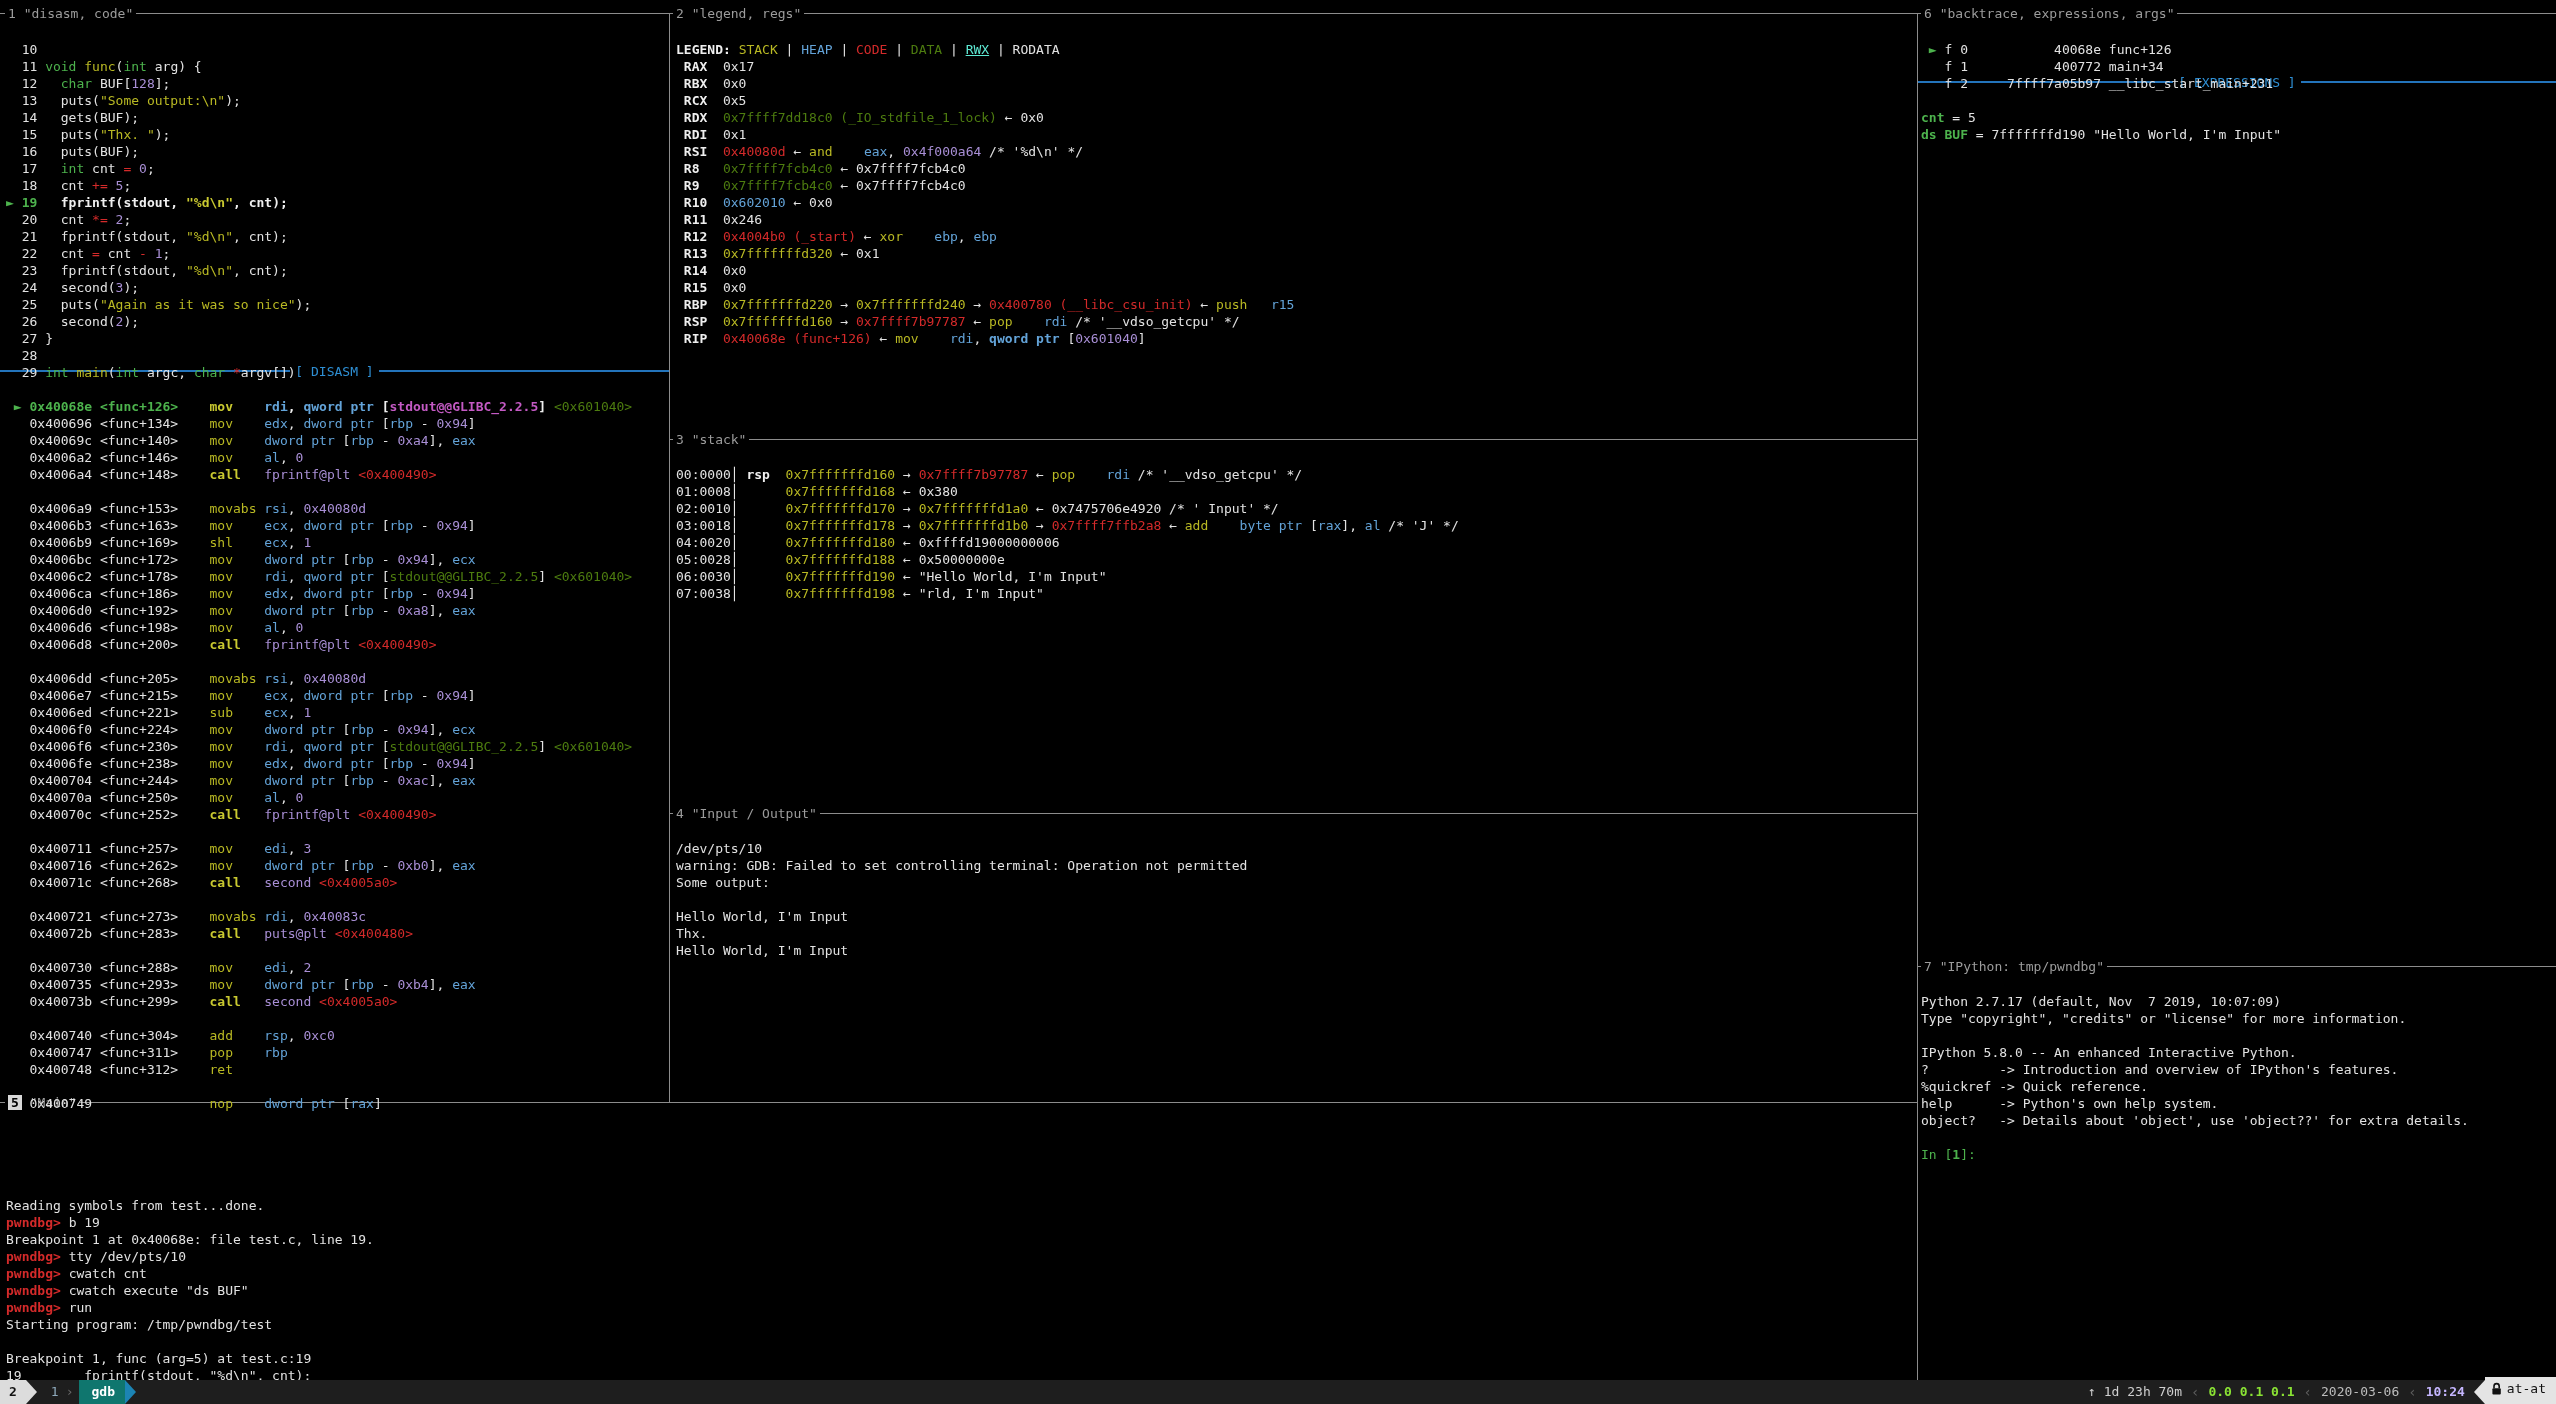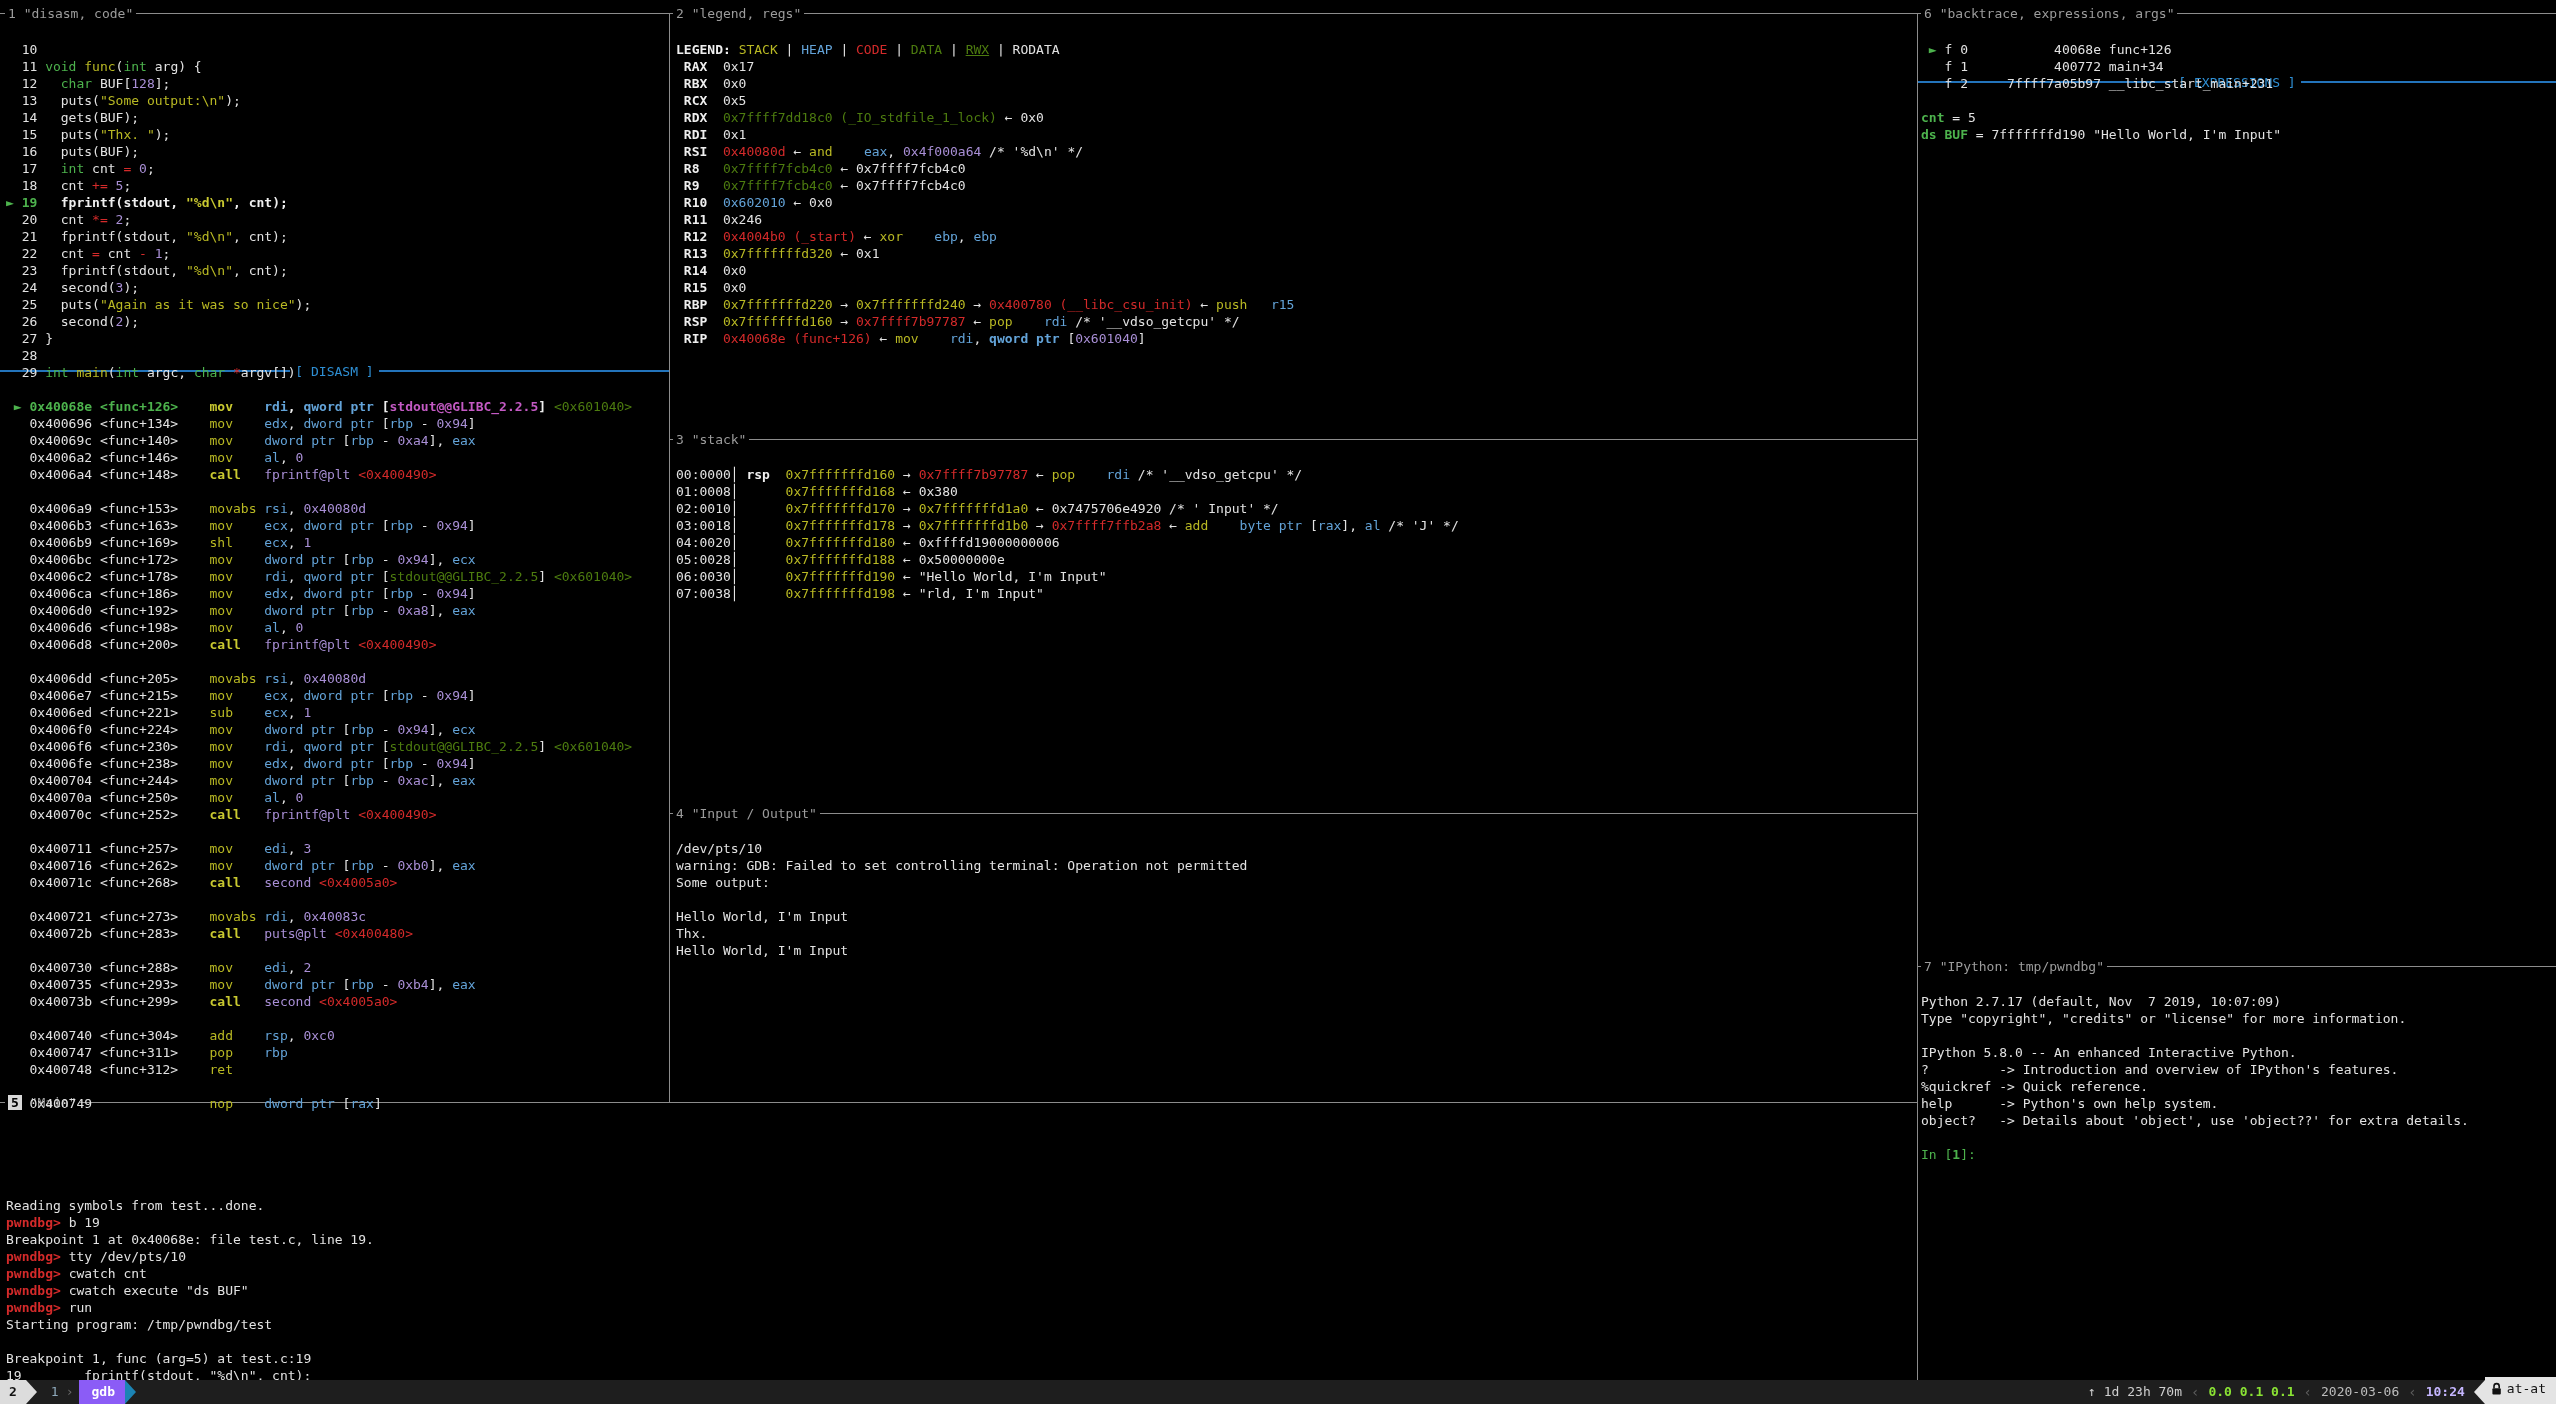--- a/index.html
+++ b/index.html
@@ -14,21 +14,21 @@
   .rb{color:#d42a2a;font-weight:bold}
   .g{color:#4db34d}
   .gb{color:#4db34d;font-weight:bold}
   .y{color:#b9b923}
   .yb{color:#c9c930;font-weight:bold}
   .bl{color:#63a3d8}
   .blb{color:#63a3d8;font-weight:bold}
   .m{color:#4d7c0f}
   .mb{color:#c45ac4;font-weight:bold}
   .p{color:#a98fd6}
-  .du{color:#4d7c0f;text-decoration:underline}
+  .du{color:#5eead4;text-decoration:underline}
   .rev{background:#d8d8d8;color:#000;padding:0 3px;font-weight:bold}
   .cur{display:inline-block;width:8px;height:13px;border:1px solid #e2e2e2;vertical-align:-2px}
   
   .vline{position:absolute;width:1px;background:#8c8c8c;}
   .hline{position:absolute;height:1px;background:#8c8c8c;}
   .plbl{position:absolute;height:17px;font:13px/17px "DejaVu Sans Mono",monospace;color:#9c9c9c;
         background:#000;padding:0 3px;white-space:pre;}
   
   .bdiv{position:absolute;height:17px;}
   .bline{position:absolute;left:0;right:0;top:7px;height:2px;background:#2374bb;}
@@ -36,21 +36,21 @@
         padding:0 5px;color:#2e8fd4;font-weight:bold;font:13px/17px "DejaVu Sans Mono",monospace;}
   
   #statusbar{position:absolute;left:0;top:1380px;width:2556px;height:24px;background:#1e1e1e;
              display:flex;align-items:stretch;font:13px/24px "DejaVu Sans Mono",monospace;}
   .seg{display:flex;align-items:center;}
   .seg-session{background:#dcdcdc;color:#111;font-weight:bold;padding:0 9px;}
   .tri{width:0;height:0;border-top:12px solid transparent;border-bottom:12px solid transparent;}
   .tri-session{border-left:11px solid #dcdcdc;}
   .win-idx{color:#8ea9bb;padding:0 7px 0 14px;}
   .chev{color:#6a6a6a;padding:0 6px 0 0;}
-  .seg-active{background:#8b5cf6;color:#fff;font-weight:bold;padding:0 10px 0 12px;}
+  .seg-active{background:#0f766e;color:#fff;font-weight:bold;padding:0 10px 0 12px;}
   .tri-active{border-left:11px solid #1c84b4;}
   .sb-right{margin-left:auto;display:flex;align-items:center;color:#cfcfcf;}
   .sb-sep{color:#5f5f5f;padding:0 9px;font-size:14px;}
   .sb-load{color:#8ae234;font-weight:bold;}
   .sb-date{color:#bdbdbd;}
   .sb-time{color:#c4b5fd;font-weight:bold;}
   .tri-host{border-right:11px solid #e4e4e4;margin-left:9px;}
   .seg-host{background:#e4e4e4;color:#111;font-weight:normal;padding:0 10px 6px 6px;gap:5px;}
 </style>
 </head>

